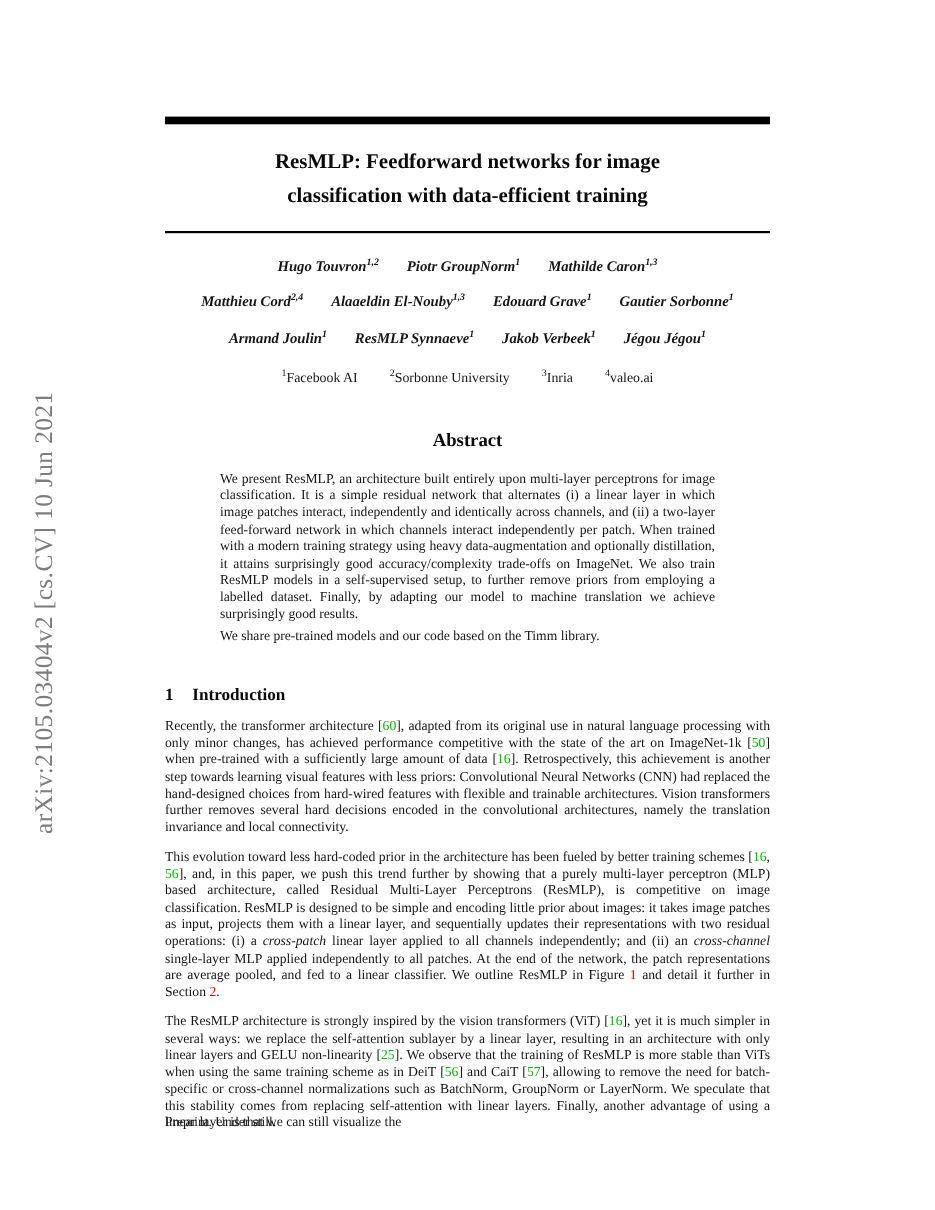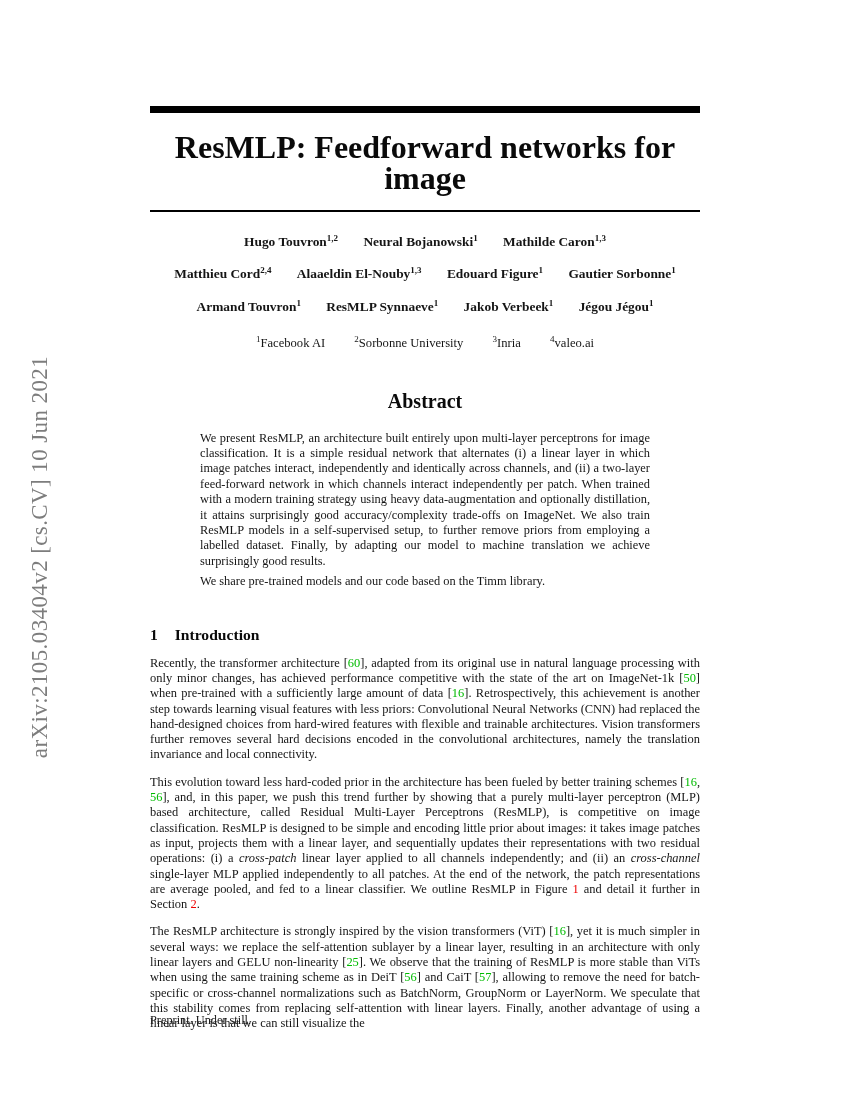--- a/index.html
+++ b/index.html
@@ -11,31 +11,31 @@
   .arxiv-strip{
     position:absolute;top:557px;left:40px;
     transform:translate(-50%,-50%) rotate(-90deg);
     white-space:nowrap;font-size:23px;letter-spacing:0.4px;
     color:var(--sidebar_gray,#7d7d7d);
   }
   .content{position:absolute;left:150px;top:0;width:550px;}
   .top-rule{margin-top:106px;height:7px;background:#000;}
   .title{
     margin:19px 0 0;text-align:center;font-weight:bold;
-    font-size:32px;line-height:31px;color:#0a0a0a;
+    font-size:19px;line-height:31px;color:#0a0a0a;
   }
   .thin-rule{margin-top:16px;height:2px;background:#000;}
   .authors{margin-top:12px;text-align:center;font-weight:bold;font-size:13.4px;}
   .author-row{line-height:28px;}
-  .author{display:inline-block;margin:0 11px;white-space:nowrap;}
+  .author{display:inline-block;margin:0 11px;white-space:nowrap;font-style:italic;}
   sup{font-size:9px;font-weight:bold;}
   .affiliations{margin-top:9px;text-align:center;font-size:12.6px;font-weight:normal;}
   .affil{display:inline-block;margin:4px 13px;white-space:nowrap;}
   .affil sup{font-weight:normal;}
-  .abstract-heading{margin:34px 0 0;text-align:center;font-size:20px;font-weight:bold;color:#0a0a0a;}
+  .abstract-heading{margin:34px 0 0;text-align:center;font-size:17px;font-weight:bold;color:#0a0a0a;}
   .abstract{margin:18px auto 0;width:450px;text-align:justify;font-size:12.4px;line-height:15.4px;}
   .abstract p{margin:0;}
   .abstract p + p{margin-top:5px;}
   .section-heading{margin:36px 0 0;font-size:15.6px;font-weight:bold;color:#0a0a0a;}
   .sec-num{margin-right:17px;}
   .body-par{margin:12px 0 0;text-align:justify;font-size:12.45px;line-height:15.3px;}
   .seg-green{color:var(--citation_green,#00bb00);}
   .seg-red{color:var(--ref_red,#ee0000);}
   .seg-italic{font-style:italic;}
   .footer{position:absolute;left:150px;top:1013px;font-size:12.3px;}
@@ -46,38 +46,39 @@
 <div class="page">
 
   <div class="arxiv-strip">arXiv:2105.03404v2  [cs.CV]  10 Jun 2021</div>
 
   <div class="content">
 
     <div class="top-rule"></div>
 
     <h1 class="title">
       <span>ResMLP: Feedforward networks for image</span><br>
+      <span>classification with data-efficient training</span>
     </h1>
 
     <div class="thin-rule"></div>
 
     <div class="authors">
       <div class="author-row">
         <span class="author"><span>Hugo Touvron</span><sup>1,2</sup></span>
-        <span class="author"><span>Neural Bojanowski</span><sup>1</sup></span>
+        <span class="author"><span>Piotr GroupNorm</span><sup>1</sup></span>
         <span class="author"><span>Mathilde Caron</span><sup>1,3</sup></span>
       </div>
       <div class="author-row">
         <span class="author"><span>Matthieu Cord</span><sup>2,4</sup></span>
         <span class="author"><span>Alaaeldin El-Nouby</span><sup>1,3</sup></span>
-        <span class="author"><span>Edouard Figure</span><sup>1</sup></span>
+        <span class="author"><span>Edouard Grave</span><sup>1</sup></span>
         <span class="author"><span>Gautier Sorbonne</span><sup>1</sup></span>
       </div>
       <div class="author-row">
-        <span class="author"><span>Armand Touvron</span><sup>1</sup></span>
+        <span class="author"><span>Armand Joulin</span><sup>1</sup></span>
         <span class="author"><span>ResMLP Synnaeve</span><sup>1</sup></span>
         <span class="author"><span>Jakob Verbeek</span><sup>1</sup></span>
         <span class="author"><span>Jégou Jégou</span><sup>1</sup></span>
       </div>
     </div>
 
     <div class="affiliations">
       <span class="affil"><sup>1</sup><span>Facebook AI</span></span>
       <span class="affil"><sup>2</sup><span>Sorbonne University</span></span>
       <span class="affil"><sup>3</sup><span>Inria</span></span>

